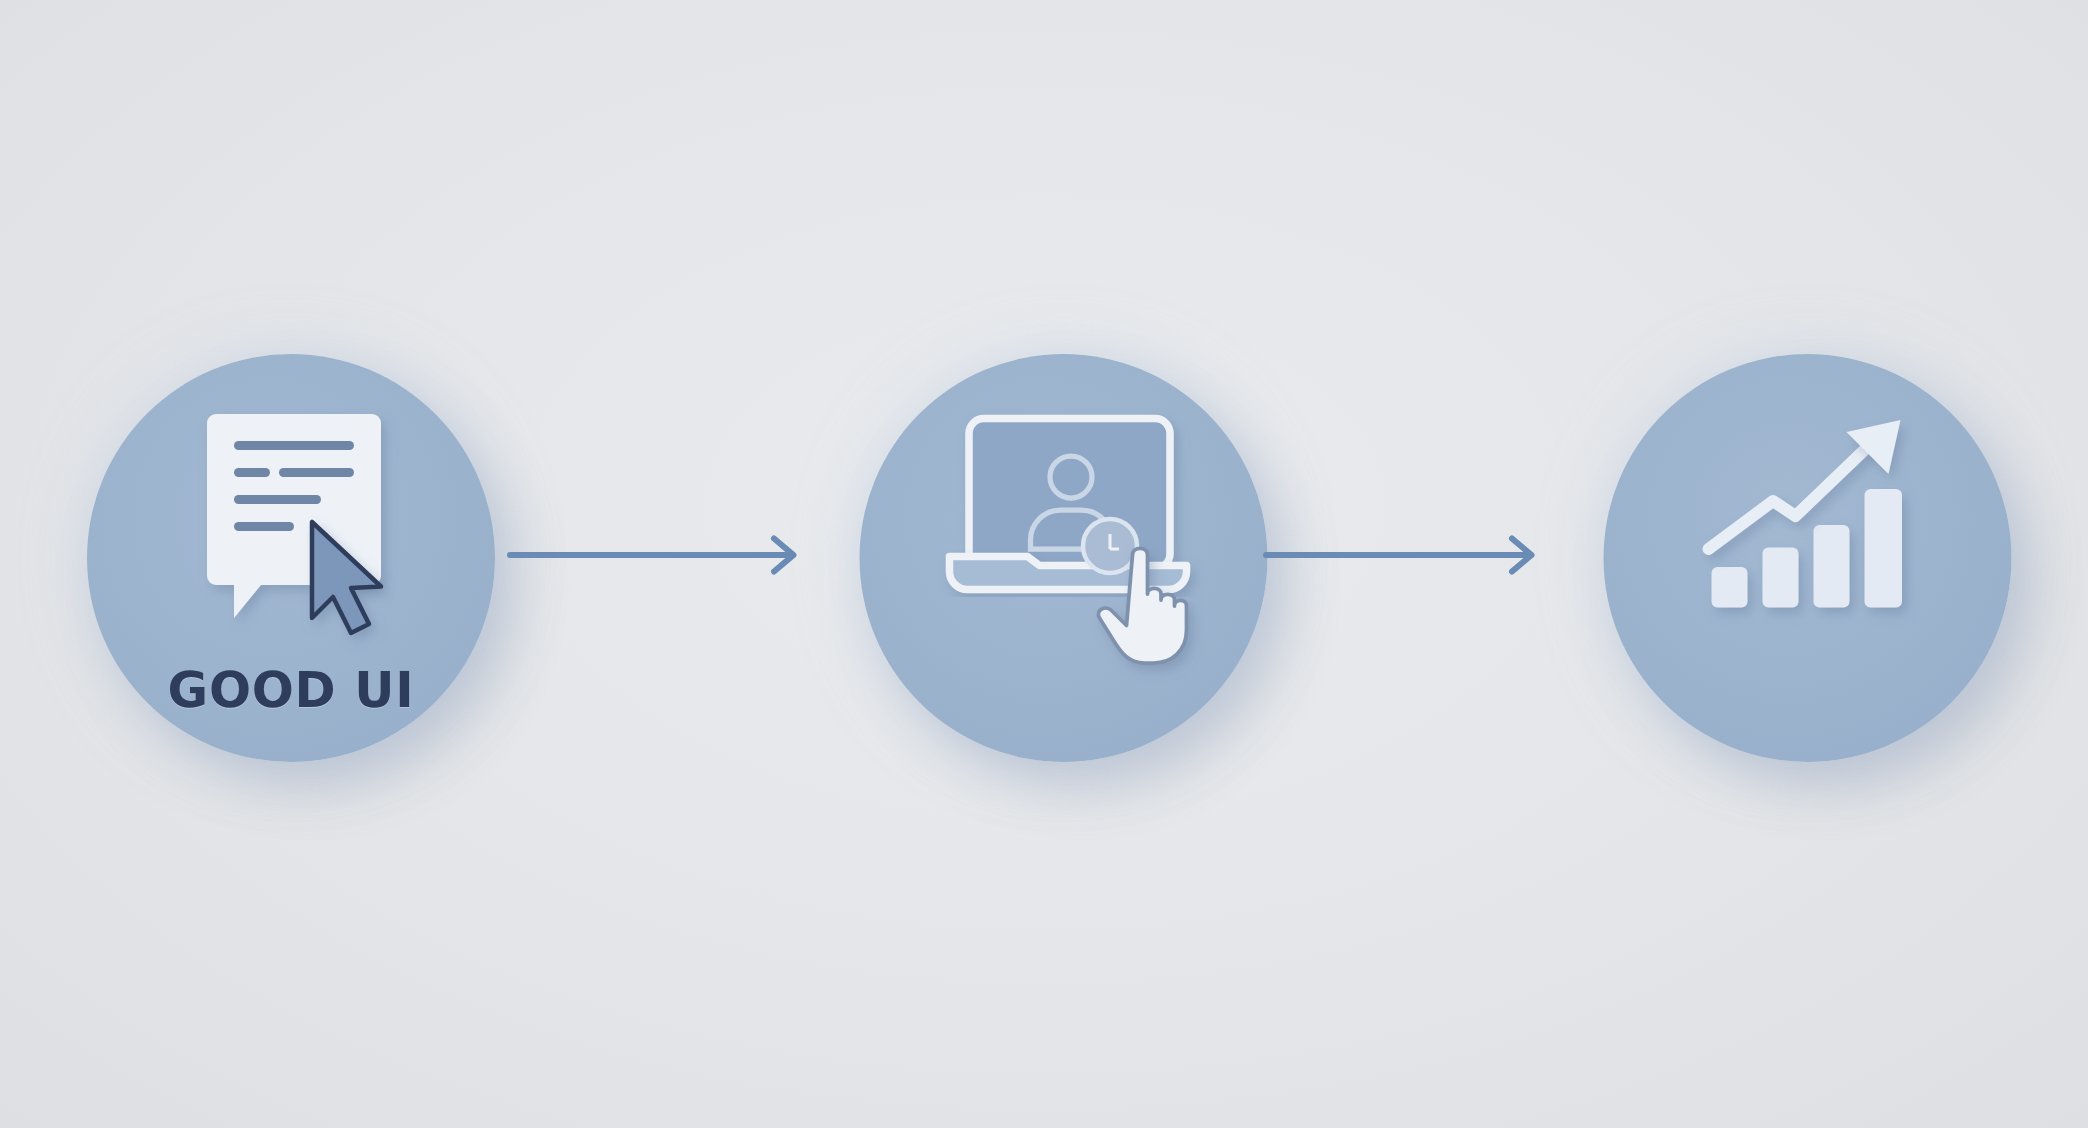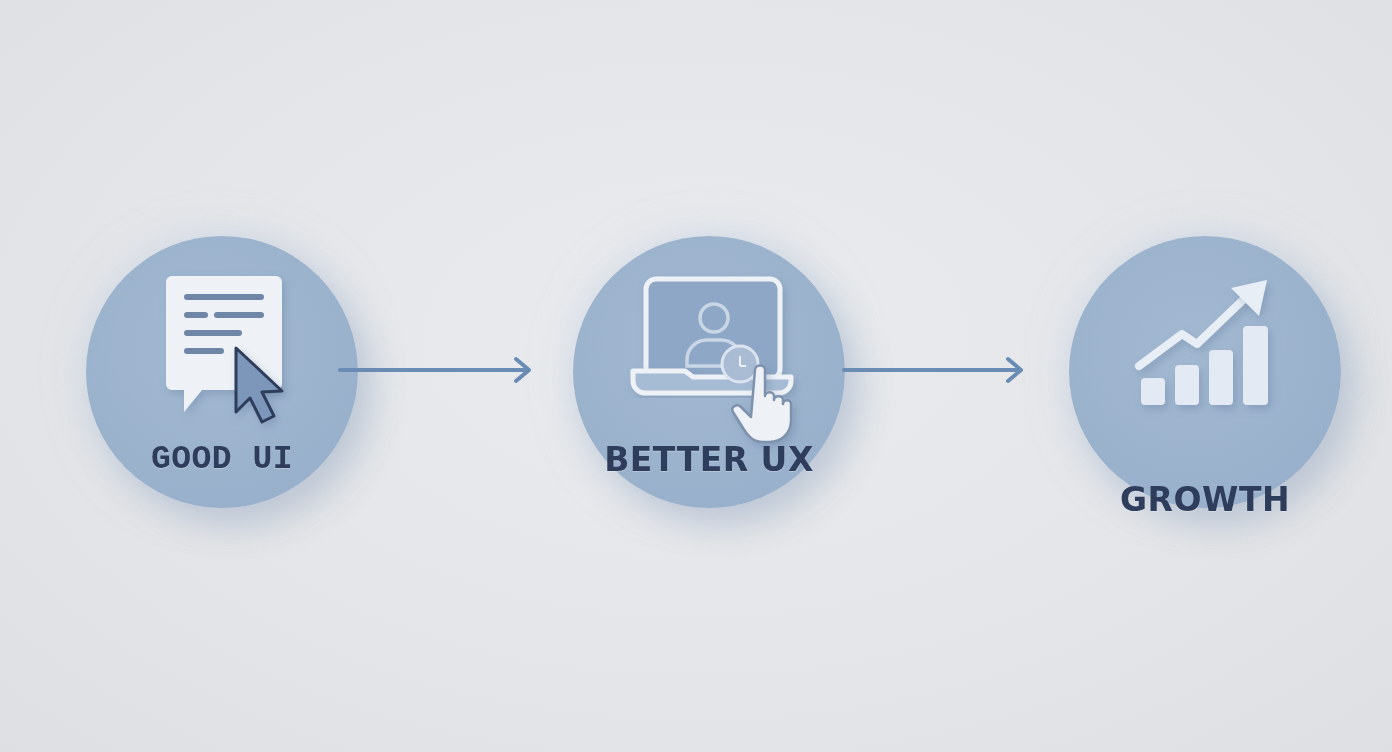--- a/index.html
+++ b/index.html
@@ -21,21 +21,21 @@
     position: absolute; left: 0; width: 100%; text-align: center;
     color: #2f3d5c; font-weight: bold; font-size: 33px;
     letter-spacing: 0.5px; line-height: 38px;
     text-shadow: 0 1px 0 rgba(255,255,255,0.25);
   }
   .arrow { position: absolute; }
 </style>
 </head>
 <body>
 
-<div class="node" style="left:86px; top:236px;font-family:Liberation Mono, monospace;">
+<div class="node" style="left:58px; top:236px;">
   <svg width="272" height="272" viewBox="0 0 272 272">
     <defs>
       <filter id="sh1" x="-20%" y="-20%" width="140%" height="140%">
         <feDropShadow dx="3" dy="4" stdDeviation="4" flood-color="#5d7799" flood-opacity="0.35"></feDropShadow>
       </filter>
     </defs>
 
     <path d="M86 40 h104 a6 6 0 0 1 6 6 v102 a6 6 0 0 1 -6 6 h-74 l-18 22 v-22 h-12 a6 6 0 0 1 -6 -6 v-102 a6 6 0 0 1 6 -6 z" fill="#eef2f7" filter="url(#sh1)"></path>
 
     <rect x="98" y="58" width="80" height="6" rx="3" fill="#6f86a6"></rect>
@@ -68,21 +68,20 @@
 
     <circle cx="141" cy="82" r="14" fill="none" stroke="#c9d6e6" stroke-width="3.5"></circle>
     <path d="M114 130 v-6 a20 20 0 0 1 20 -20 h14 a20 20 0 0 1 20 20 v6 z" fill="none" stroke="#c9d6e6" stroke-width="3.5"></path>
 
     <circle cx="167" cy="128" r="18" fill="#a9bcd4" stroke="#dbe4ef" stroke-width="3"></circle>
     <line x1="167" y1="120" x2="167" y2="130" stroke="#eef2f7" stroke-width="2"></line>
     <line x1="167" y1="130" x2="173" y2="130" stroke="#eef2f7" stroke-width="2"></line>
 
     <path d="M182 134 c0-6 10-6 10 0 v26 c0-5 9-5 9 0 v4 c0-5 9-5 9 0 v4 c0-5 8-5 8 0 v16 c0 14 -10 22 -22 22 h-6 c-10 0 -15 -6 -20 -14 l-10 -16 c-3 -5 4 -9 8 -5 l10 10 z" fill="#eef2f7" stroke="#7f92ad" stroke-width="2.5" stroke-linejoin="round" filter="url(#sh2)"></path>
   </svg>
-  <div class="label" style="top:205px;">BETTER UX</div>
 </div>
 
 <svg class="arrow" width="190" height="40" style="left:842px; top:350px;" viewBox="0 0 190 40">
   <line x1="2" y1="20" x2="178" y2="20" stroke="#6a8bb3" stroke-width="4" stroke-linecap="round"></line>
   <polyline points="166,9 179,20 166,31" fill="none" stroke="#6a8bb3" stroke-width="4" stroke-linecap="round" stroke-linejoin="round"></polyline>
 </svg>
 
 <div class="node" style="left:1069px; top:236px;">
   <svg width="272" height="272" viewBox="0 0 272 272">
     <defs>
@@ -92,14 +91,13 @@
     </defs>
     <g fill="#e3eaf3" filter="url(#sh3)">
       <rect x="72" y="142" width="24" height="27" rx="4"></rect>
       <rect x="106" y="129" width="24" height="40" rx="4"></rect>
       <rect x="140" y="114" width="24" height="55" rx="4"></rect>
       <rect x="174" y="90" width="25" height="79" rx="4"></rect>
     </g>
     <polyline points="70,130 113,98 128,108 176,62" fill="none" stroke="#e8eef6" stroke-width="8" stroke-linecap="round" stroke-linejoin="round" filter="url(#sh3)"></polyline>
     <path d="M162 52 L198 44 L190 80 Z" fill="#e8eef6" filter="url(#sh3)"></path>
   </svg>
-  <div class="label" style="top:245px;">GROWTH</div>
 </div>
 
 </body></html>

